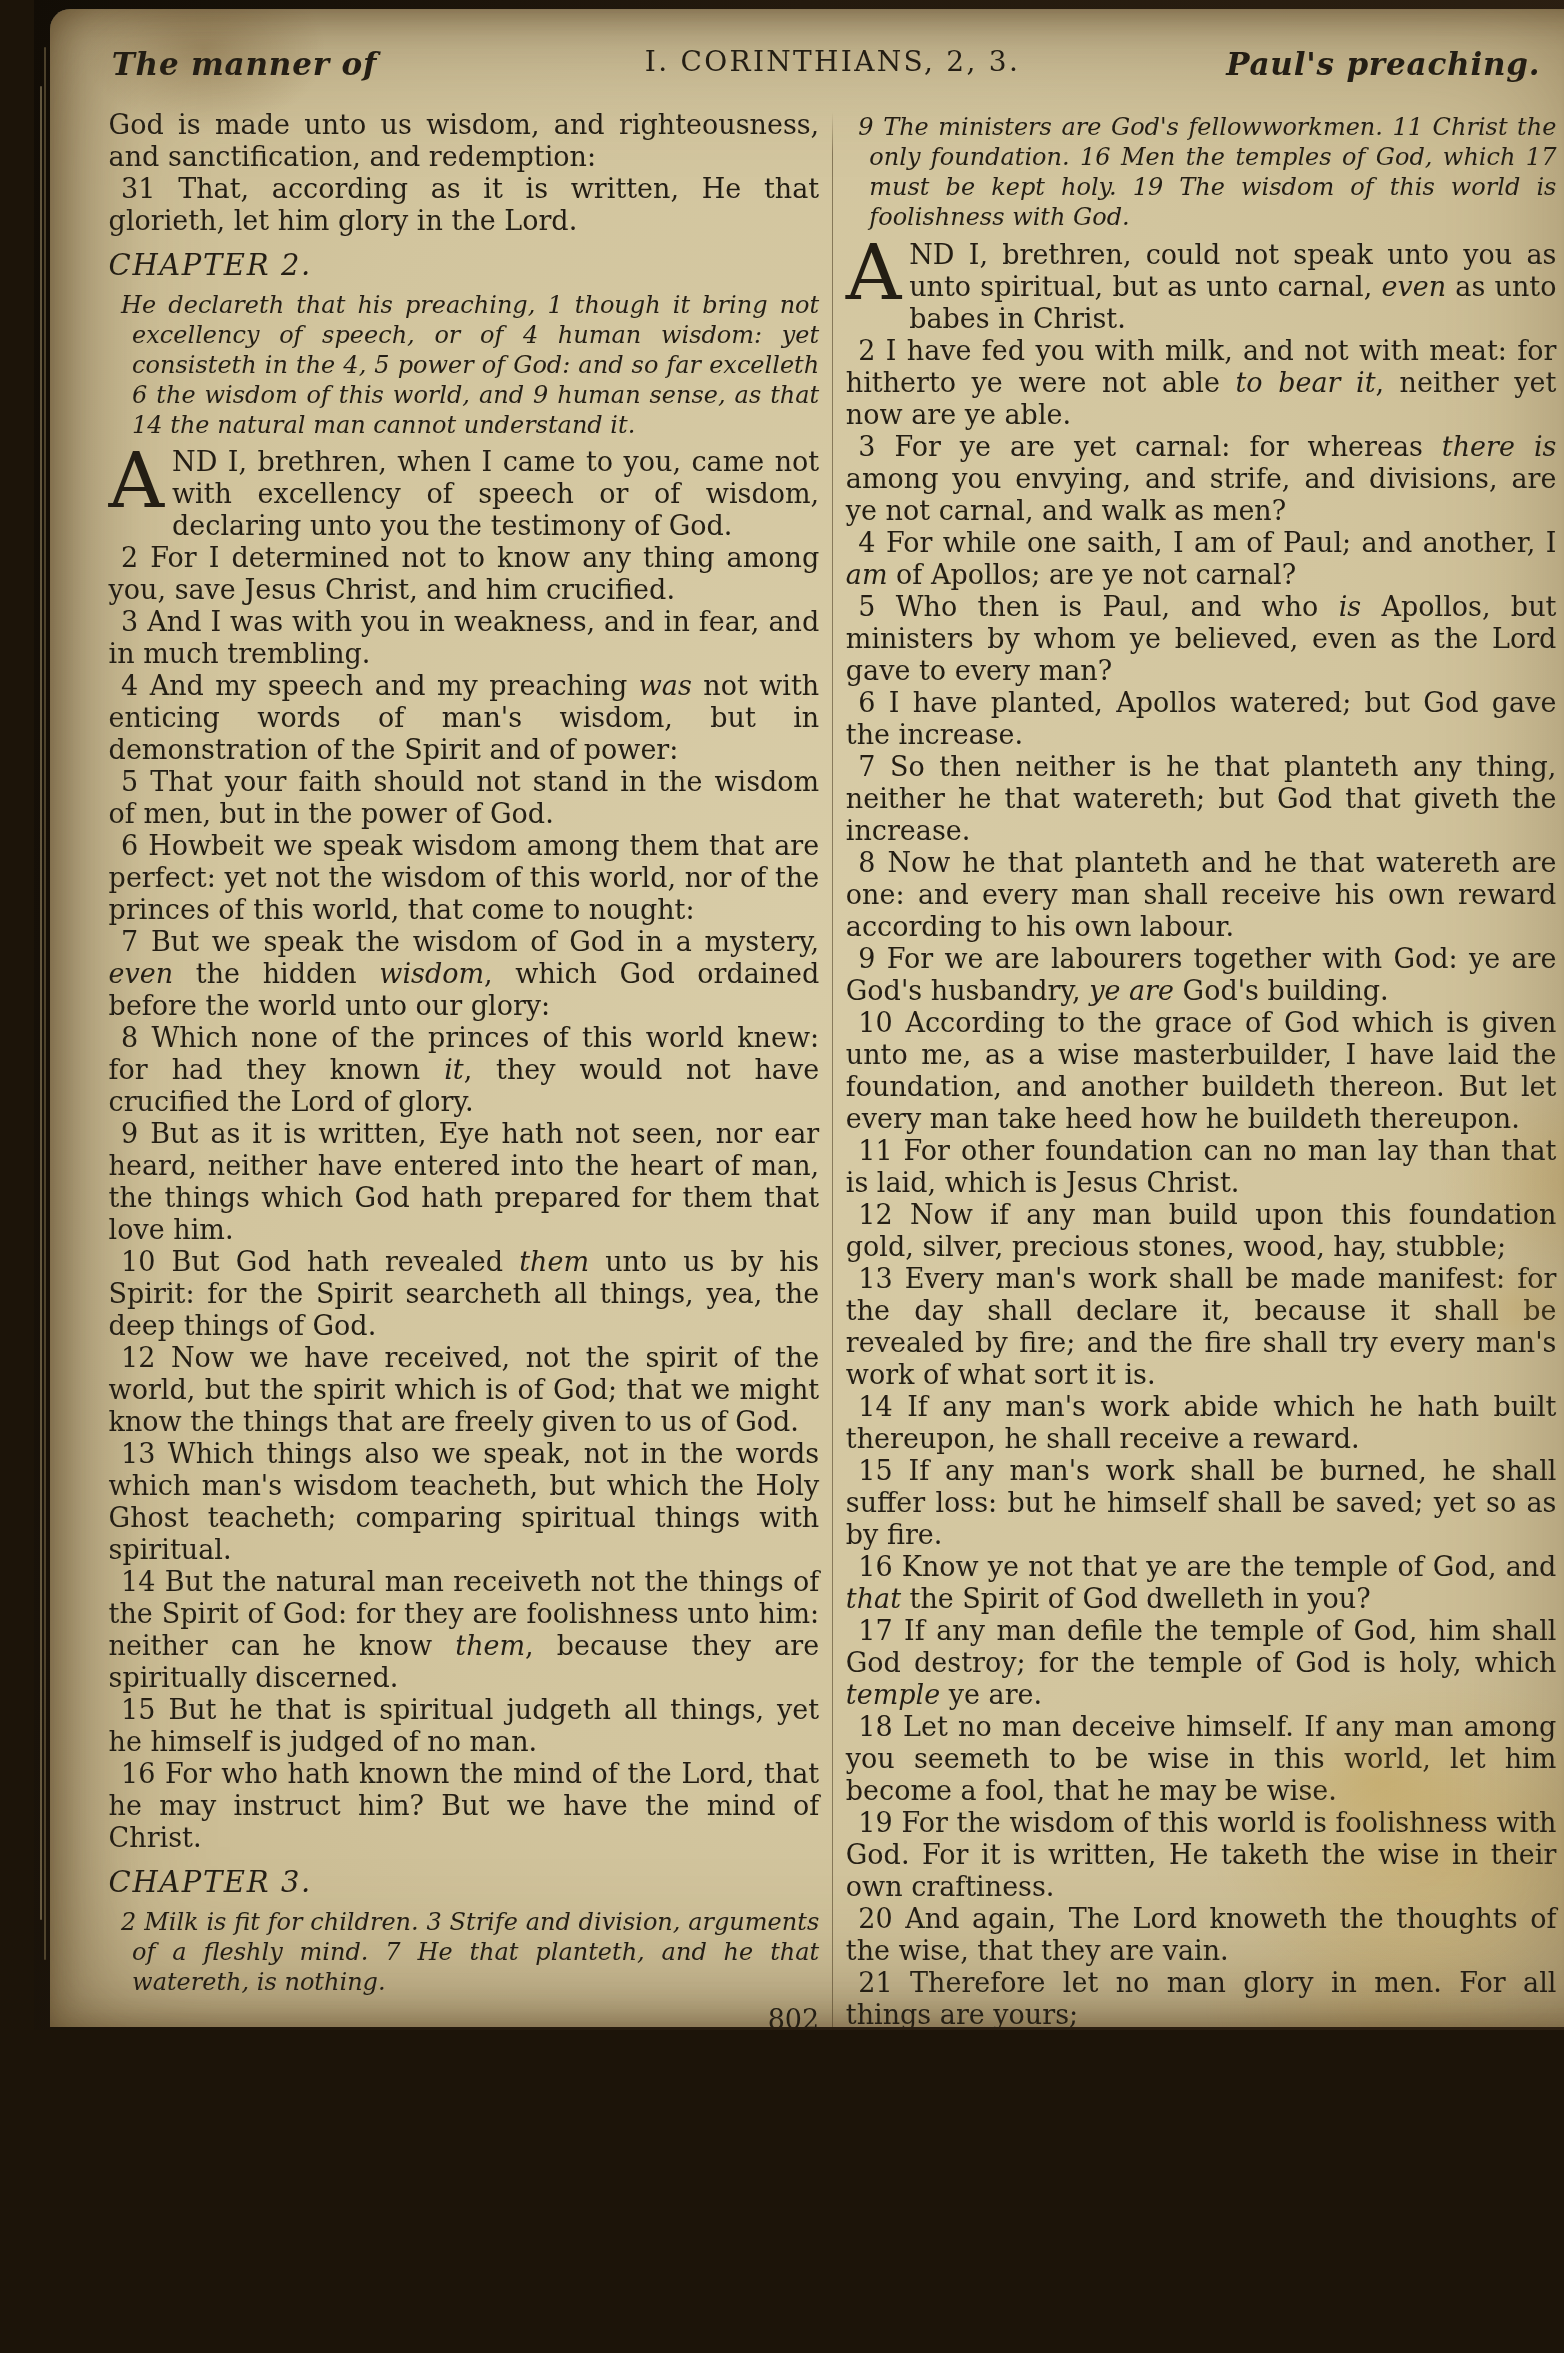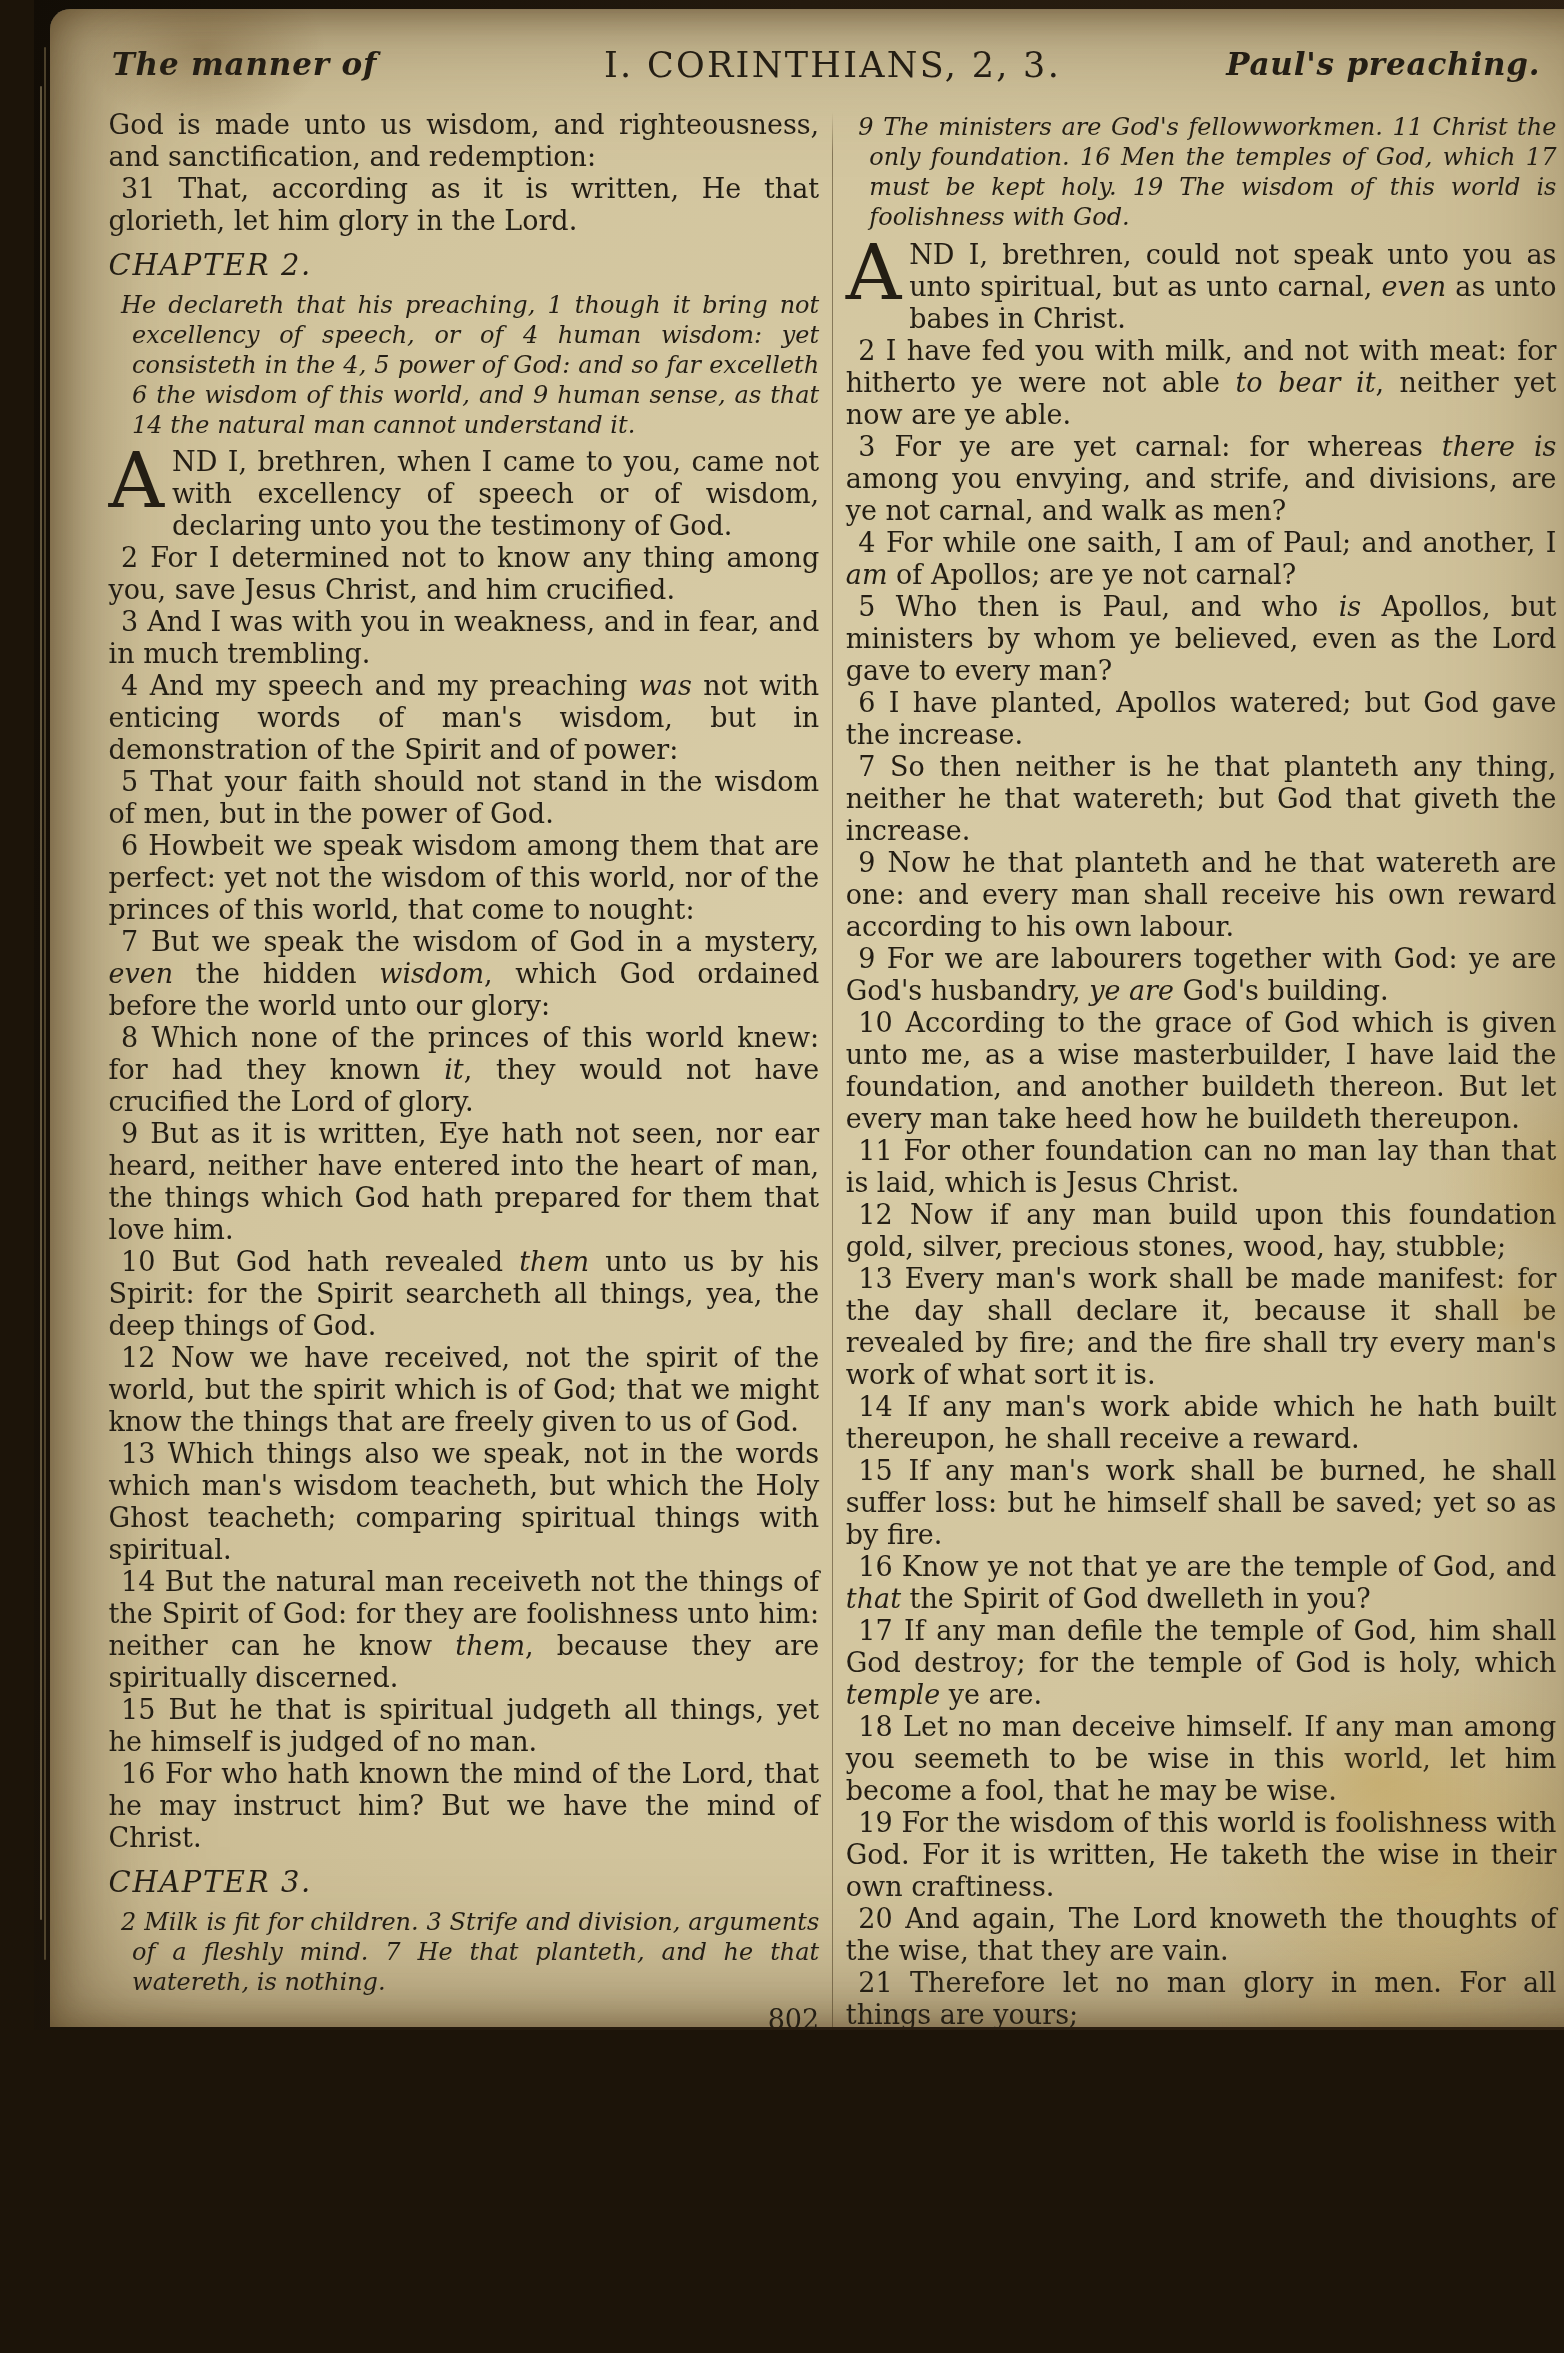--- a/index.html
+++ b/index.html
@@ -63,21 +63,21 @@
     font-style: italic;
     font-weight: 600;
     font-size: 31px;
     letter-spacing: 0.8px;
   }
   .rh-left  { left: 3.1px; }
   .rh-right { right: 16px; }
   .rh-center {
     display: block;
     text-align: center;
-    font-size: 35px;
+    font-size: 28px;
     letter-spacing: 2.3px;
     padding-top: 1.6px;
   }
   .columns {
     display: flex;
     align-items: stretch;
   }
   .column { flex: 1 1 0; min-width: 0; }
   .divider {
     width: 1.6px;
@@ -173,21 +173,21 @@
       <div class="column">
         <div class="col-blocks">
             <p class="summary">9 The ministers are God's fellowworkmen. 11 Christ the only foundation. 16 Men the temples of God, which 17 must be kept holy. 19 The wisdom of this world is foolishness with God.</p>
             <p class="verse dropcap-verse"><span class="initial">A</span>ND I, brethren, could not speak unto you as unto spiritual, but as unto carnal, <i>even</i> as unto babes in Christ.</p>
             <p class="verse">2 I have fed you with milk, and not with meat: for hitherto ye were not able <i>to bear it</i>, neither yet now are ye able.</p>
             <p class="verse">3 For ye are yet carnal: for whereas <i>there is</i> among you envying, and strife, and divisions, are ye not carnal, and walk as men?</p>
             <p class="verse">4 For while one saith, I am of Paul; and another, I <i>am</i> of Apollos; are ye not carnal?</p>
             <p class="verse">5 Who then is Paul, and who <i>is</i> Apollos, but ministers by whom ye believed, even as the Lord gave to every man?</p>
             <p class="verse">6 I have planted, Apollos watered; but God gave the increase.</p>
             <p class="verse">7 So then neither is he that planteth any thing, neither he that watereth; but God that giveth the increase.</p>
-            <p class="verse">9 Now he that planteth and he that watereth are one: and every man shall receive his own reward according to his own labour.</p>
+            <p class="verse">8 Now he that planteth and he that watereth are one: and every man shall receive his own reward according to his own labour.</p>
             <p class="verse">9 For we are labourers together with God: ye are God's husbandry, <i>ye are</i> God's building.</p>
             <p class="verse">10 According to the grace of God which is given unto me, as a wise masterbuilder, I have laid the foundation, and another buildeth thereon. But let every man take heed how he buildeth thereupon.</p>
             <p class="verse">11 For other foundation can no man lay than that is laid, which is Jesus Christ.</p>
             <p class="verse">12 Now if any man build upon this foundation gold, silver, precious stones, wood, hay, stubble;</p>
             <p class="verse">13 Every man's work shall be made manifest: for the day shall declare it, because it shall be revealed by fire; and the fire shall try every man's work of what sort it is.</p>
             <p class="verse">14 If any man's work abide which he hath built thereupon, he shall receive a reward.</p>
             <p class="verse">15 If any man's work shall be burned, he shall suffer loss: but he himself shall be saved; yet so as by fire.</p>
             <p class="verse">16 Know ye not that ye are the temple of God, and <i>that</i> the Spirit of God dwelleth in you?</p>
             <p class="verse">17 If any man defile the temple of God, him shall God destroy; for the temple of God is holy, which <i>temple</i> ye are.</p>
             <p class="verse">18 Let no man deceive himself. If any man among you seemeth to be wise in this world, let him become a fool, that he may be wise.</p>

